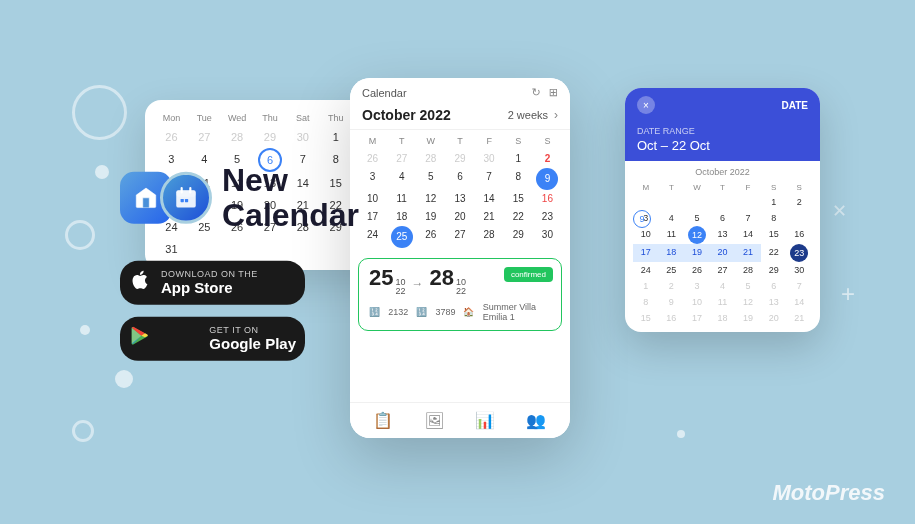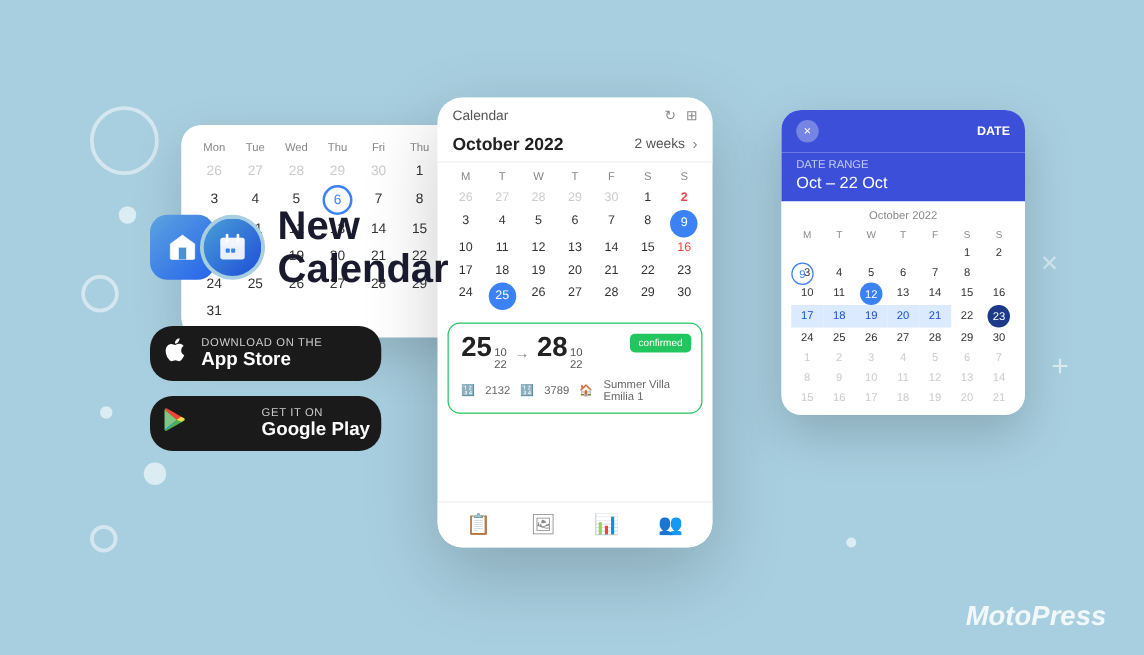--- a/index.html
+++ b/index.html
@@ -560,21 +560,21 @@
 <div class="dot-filled" style="width:12px;height:12px;top:120px;right:200px;"></div>
 <div class="dot-filled" style="width:8px;height:8px;top:430px;right:230px;"></div>
 
 <div class="left-calendar-card phone-card">
   <div class="left-cal-grid">
     <div class="left-cal-weekdays">
       <div class="left-cal-weekday">Mon</div>
       <div class="left-cal-weekday">Tue</div>
       <div class="left-cal-weekday">Wed</div>
       <div class="left-cal-weekday">Thu</div>
-      <div class="left-cal-weekday">Fri</div>
+      <div class="left-cal-weekday">Sat</div>
       <div class="left-cal-weekday">Thu</div>
       <div class="left-cal-weekday">Sun</div>
     </div>
     <div class="left-cal-days">
       <div class="left-cal-day other">26</div>
       <div class="left-cal-day other">27</div>
       <div class="left-cal-day other">28</div>
       <div class="left-cal-day other">29</div>
       <div class="left-cal-day other">30</div>
       <div class="left-cal-day">1</div>

